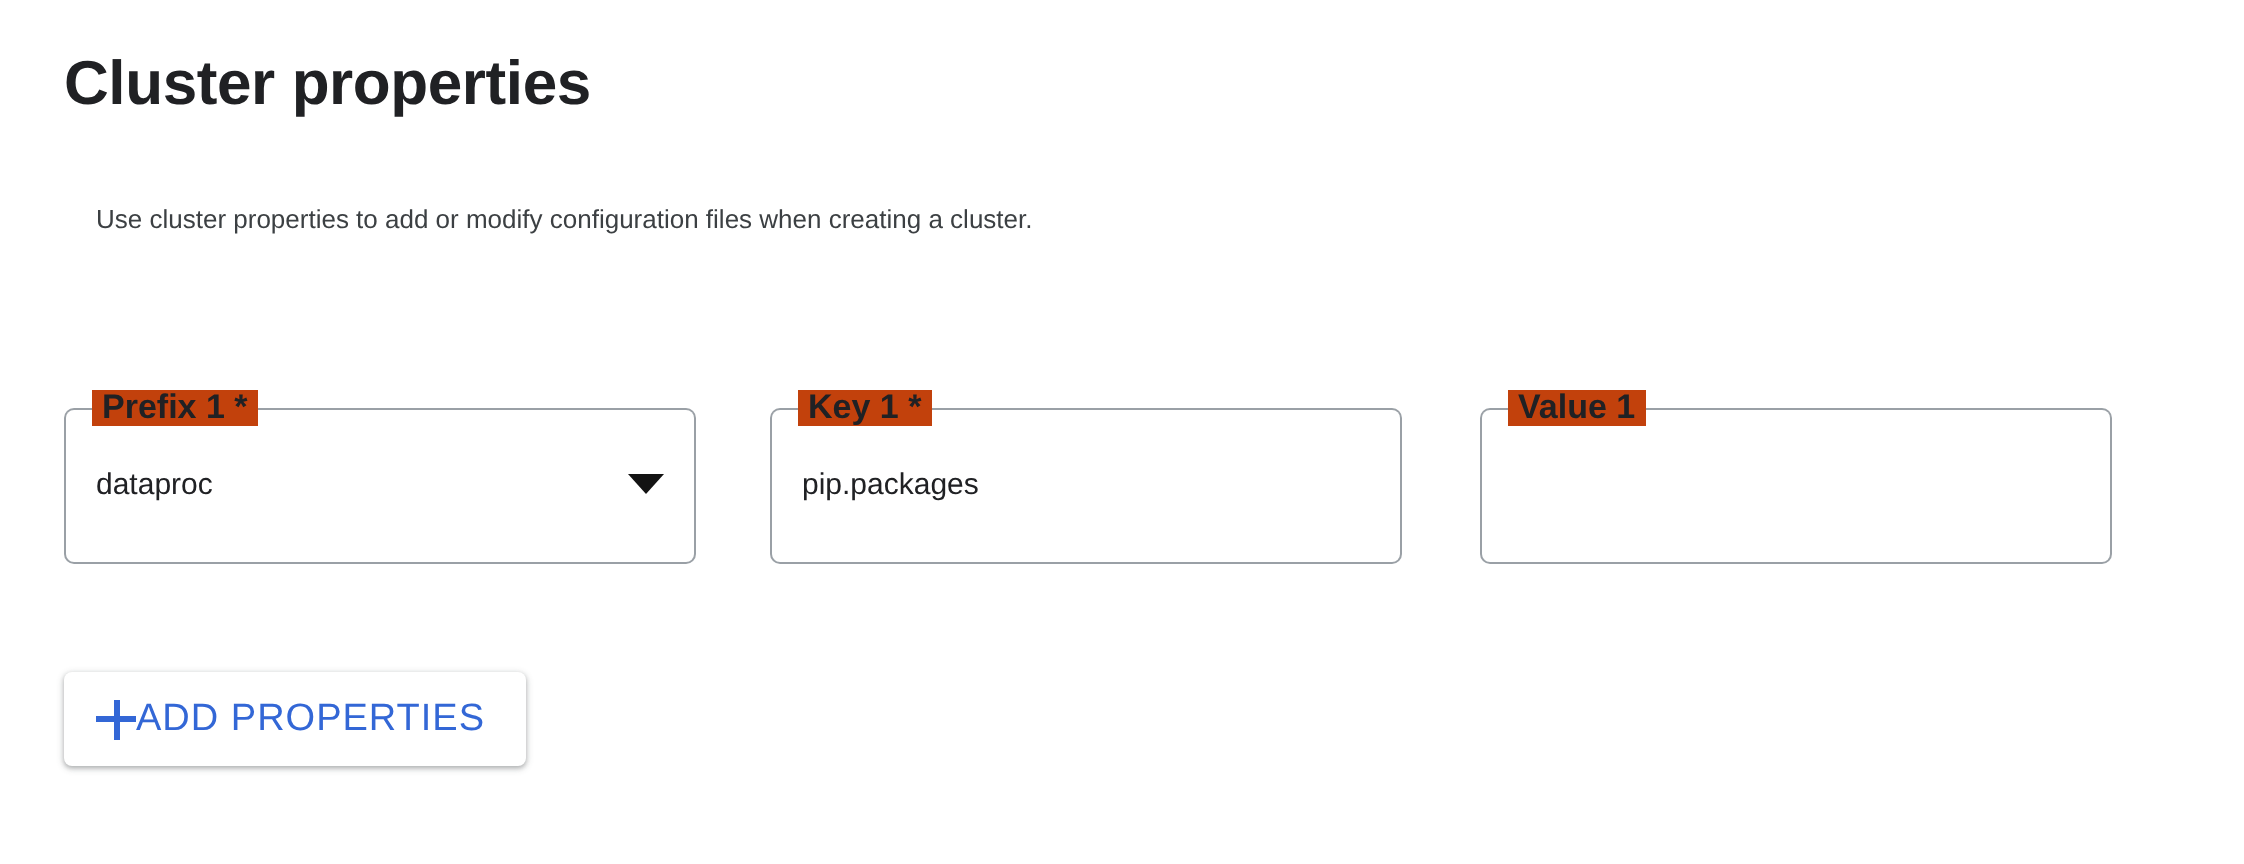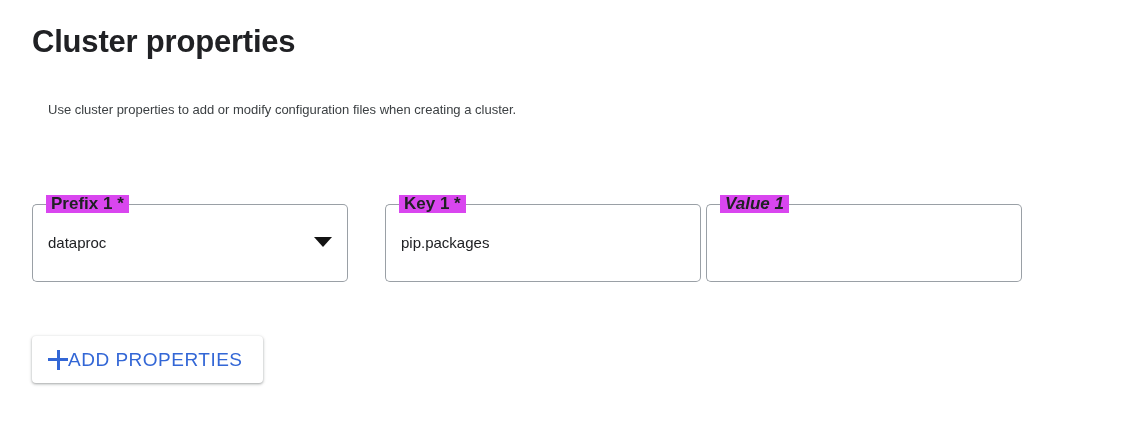--- a/index.html
+++ b/index.html
@@ -59,21 +59,21 @@
 
   .field {
     position: absolute;
     top: 0;
     width: 316px;
     height: 78px;
     box-sizing: border-box;
   }
   .field.f1 { left: 0px; }
   .field.f2 { left: 353px; border-radius: 19px; }
-  .field.f3 { left: 674px; font-style: italic; }
+  .field.f3 { left: 708px; }
 
   
   .outline {
     position: absolute;
     left: 0; top: 0;
     width: 100%;
     height: 100%;
     box-sizing: border-box;
     pointer-events: none;
   }
@@ -101,21 +101,21 @@
     border: 1.6px solid #9aa0a6;
     border-left: none;
     border-radius: 0 5px 5px 0;
   }
 
   .field-label {
     position: absolute;
     top: -9px;
     left: 14px;
     padding: 0 5px;
-    background: #d946ef;
+    background: #c2410c;
     font-size: 17px;
     line-height: 18px;
     font-weight: 700;
     color: #202124;
     white-space: nowrap;
     z-index: 2;
   }
 
   .field-value {
     position: absolute;

